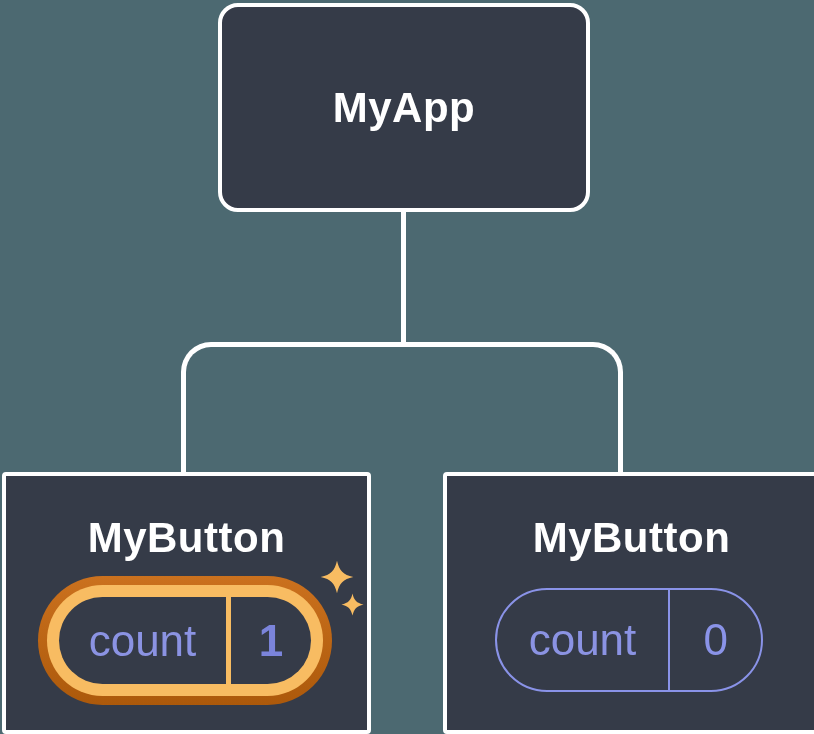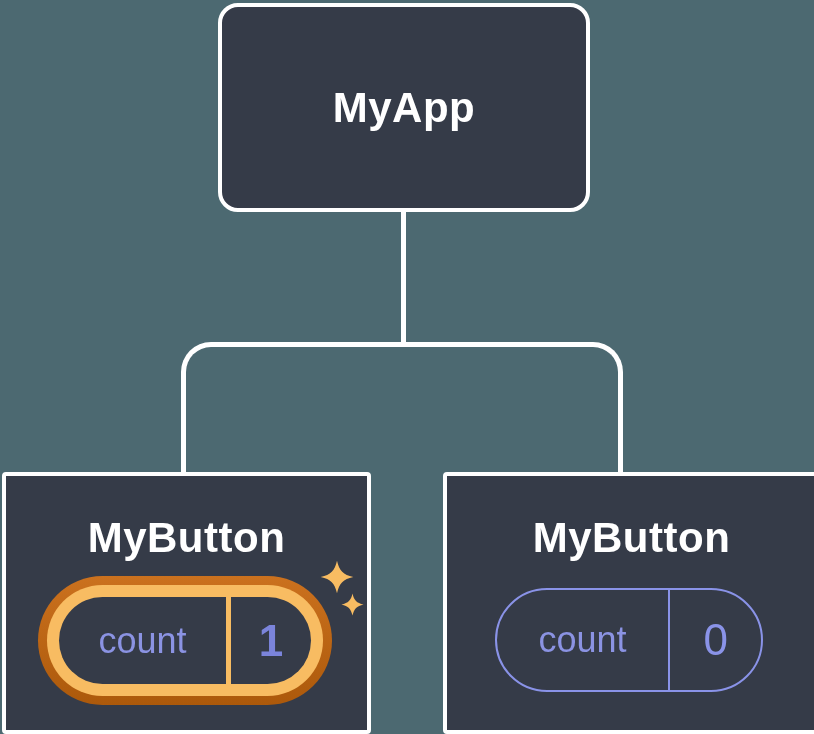--- a/index.html
+++ b/index.html
@@ -108,21 +108,21 @@
     display: flex;
     align-items: center;
     justify-content: center;
   }
   .cell.name  { flex: 167; }
   .cell.value { flex: 80; }
   .pill-plain .cell.name  { flex: 170; }
   .pill-plain .cell.value { flex: 90; }
 
   .state-name {
-    font-size: 36px;
+    font-size: 44px;
     color: #8B93E3;
   }
   .state-value {
     font-size: 44px;
     color: #8A93E8;
   }
   .state-value.active {
     font-weight: 700;
     color: #7B84DB;
   }

